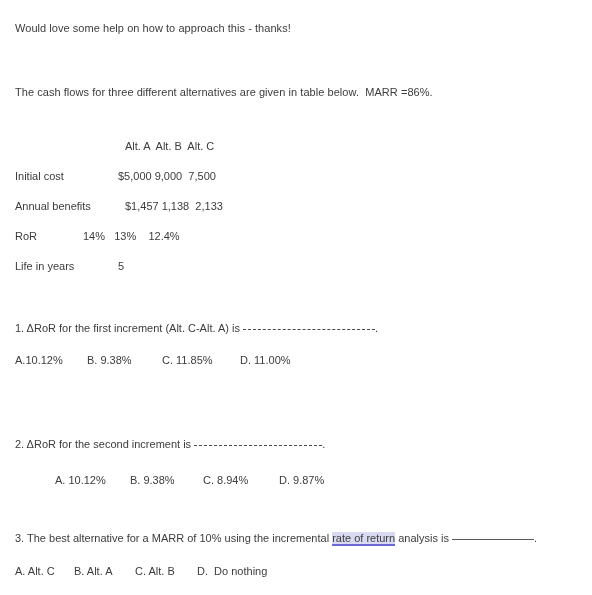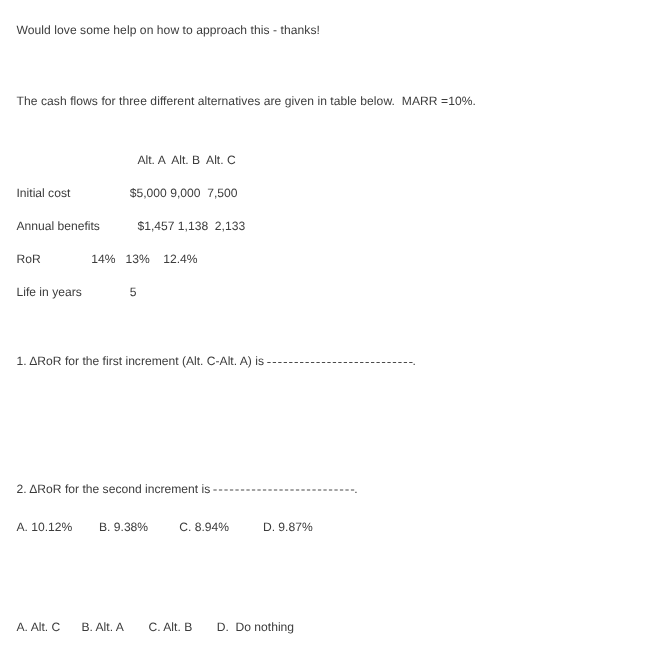--- a/index.html
+++ b/index.html
@@ -84,21 +84,21 @@
     position: absolute;
     left: 15px;
     font-size: 11px;
     line-height: 13px;
     color: #3c3c3c;
     white-space: pre;
   }
   .q1-line  { top: 322px; }
   .q1-opts  { top: 354px; }
   .q2-line  { top: 438px; }
-  .q2-opts  { top: 474px; }
+  .q2-opts  { top: 474px; margin-left: 40px; }
   .q3-line  { top: 532px; }
   .q3-opts  { top: 565px; }
 
   .opt { display: inline-block; }
   .q1-opts .opt:nth-child(1) { width: 72px; }
   .q1-opts .opt:nth-child(2) { width: 75px; }
   .q1-opts .opt:nth-child(3) { width: 78px; }
 
   .q2-opts .opt:nth-child(1) { width: 75px; }
   .q2-opts .opt:nth-child(2) { width: 73px; }
@@ -125,21 +125,21 @@
     border-bottom: 2px solid #6a6ad0;
     padding: 0 0 0px 0;
   }
 </style>
 </head>
 <body>
 
 <div class="page">
 
   <div class="txt intro-1">Would love some help on how to approach this - thanks!</div>
-  <div class="txt intro-2">The cash flows for three different alternatives are given in table below.  MARR =10%.</div>
+  <div class="txt intro-2">The cash flows for three different alternatives are given in table below.  MARR =86%.</div>
 
   <div class="cashflow-table">
 
     <div class="cf-row cf-header">
       <span class="cf-vals">Alt. A  Alt. B  Alt. C</span>
     </div>
 
     <div class="cf-row cf-r0">
       <span class="cf-label">Initial cost</span>
       <span class="cf-vals">$5,000 9,000  7,500</span>
@@ -157,21 +157,23 @@
 
     <div class="cf-row cf-r3">
       <span class="cf-label">Life in years</span>
       <span class="cf-vals">5</span>
     </div>
 
   </div>
 
   <div class="q-line q1-line"><span>1. ΔRoR for the first increment (Alt. C-Alt. A) is </span><span class="blank blank-q1"></span><span>.</span></div>
 
+  <div class="q-opts q1-opts"><span class="opt">A.10.12%</span><span class="opt">B. 9.38%</span><span class="opt">C. 11.85%</span><span class="opt">D. 11.00%</span></div>
 
   <div class="q-line q2-line"><span>2. ΔRoR for the second increment is </span><span class="blank blank-q2"></span><span>.</span></div>
 
   <div class="q-opts q2-opts"><span class="opt">A. 10.12%</span><span class="opt">B. 9.38%</span><span class="opt">C. 8.94%</span><span class="opt">D. 9.87%</span></div>
 
+  <div class="q-line q3-line"><span>3. The best alternative for a MARR of 10% using the incremental </span><span class="hl">rate of return</span><span> analysis is </span><span class="blank blank-q3"></span><span>.</span></div>
 
   <div class="q-opts q3-opts"><span class="opt">A. Alt. C</span><span class="opt">B. Alt. A</span><span class="opt">C. Alt. B</span><span class="opt">D.  Do nothing</span></div>
 
 </div>
 
 </body></html>

